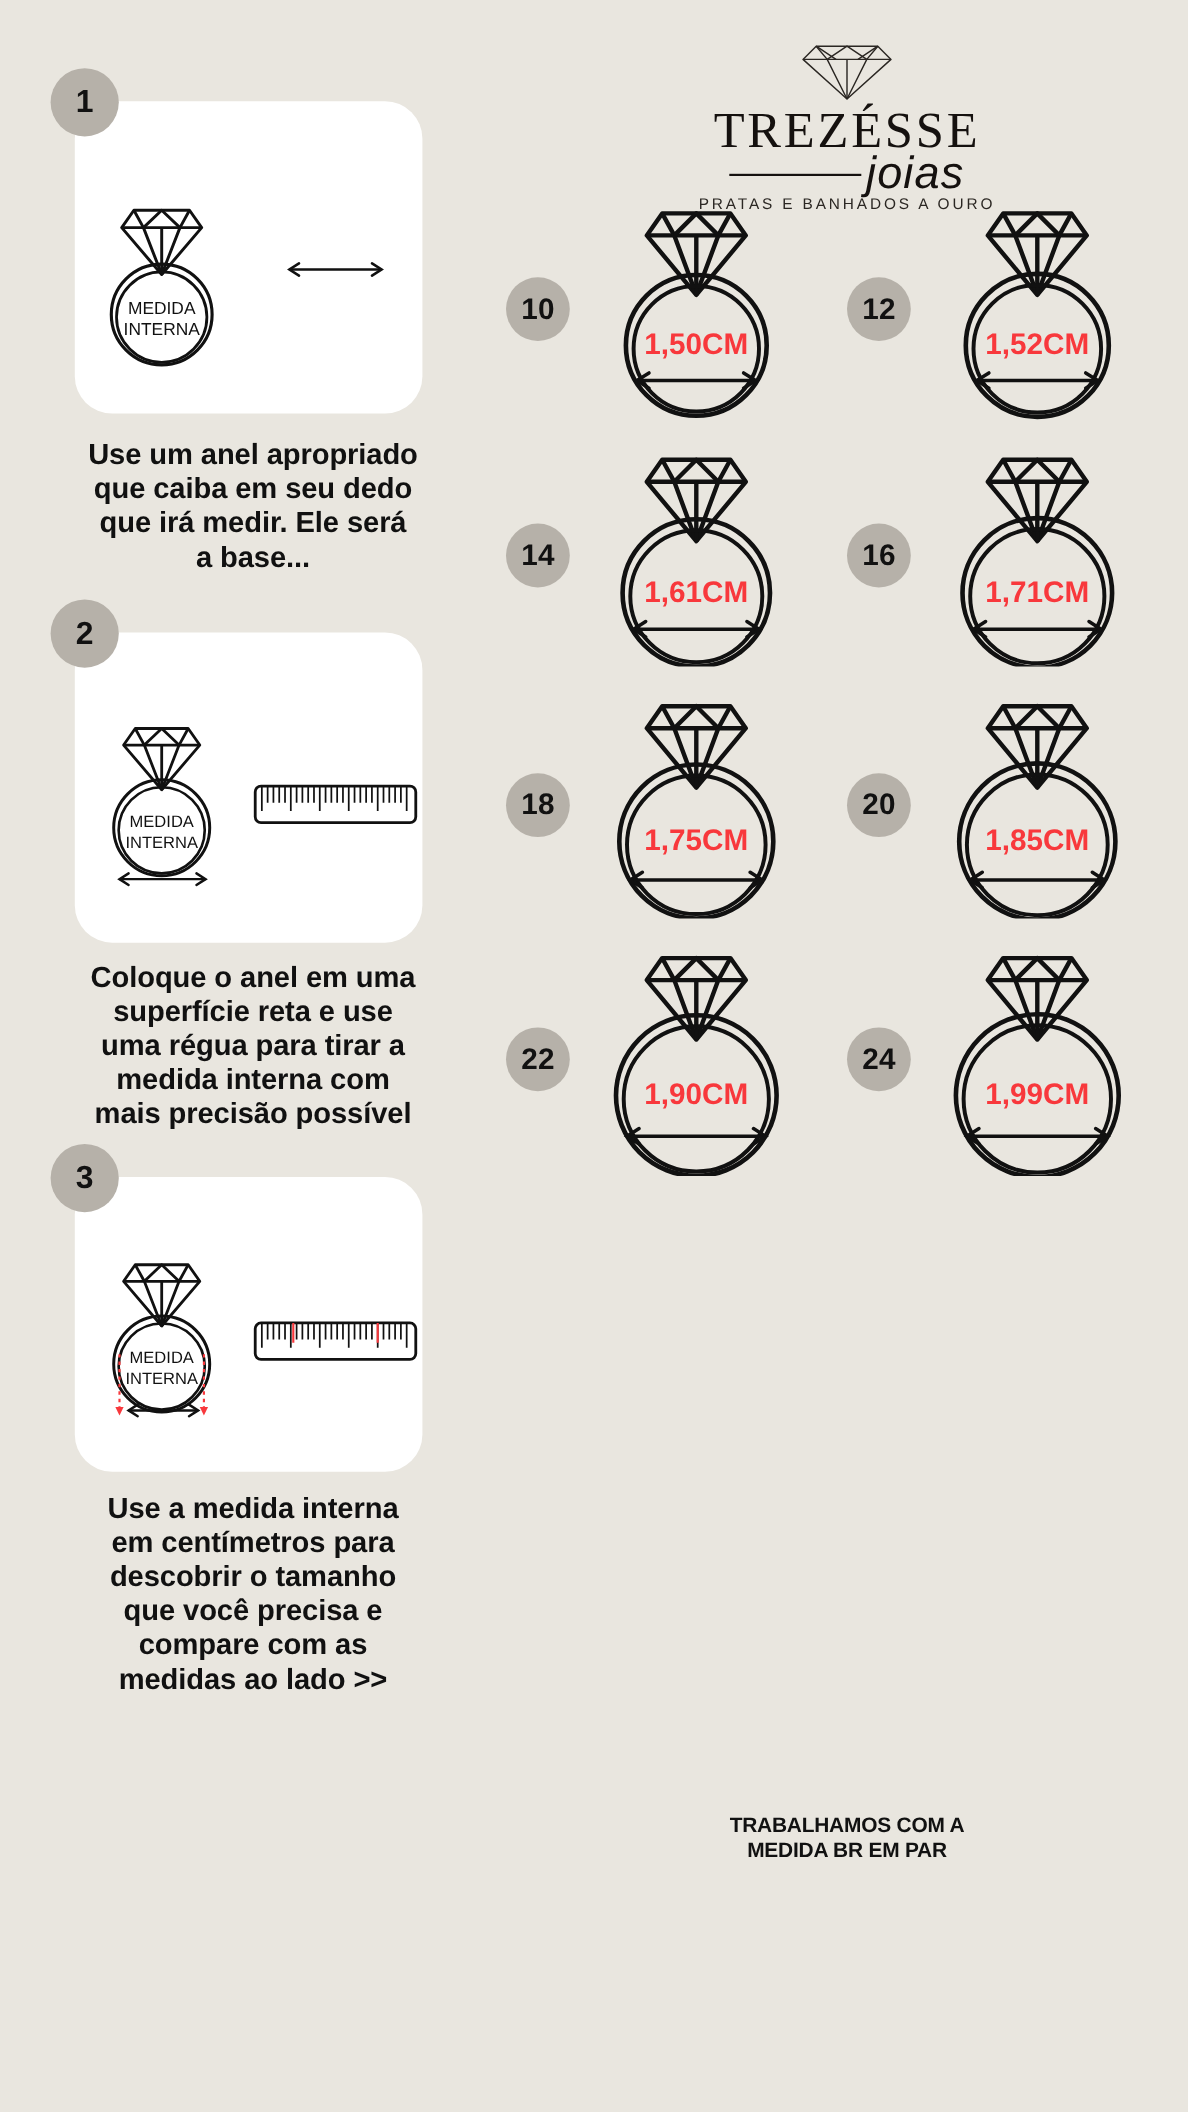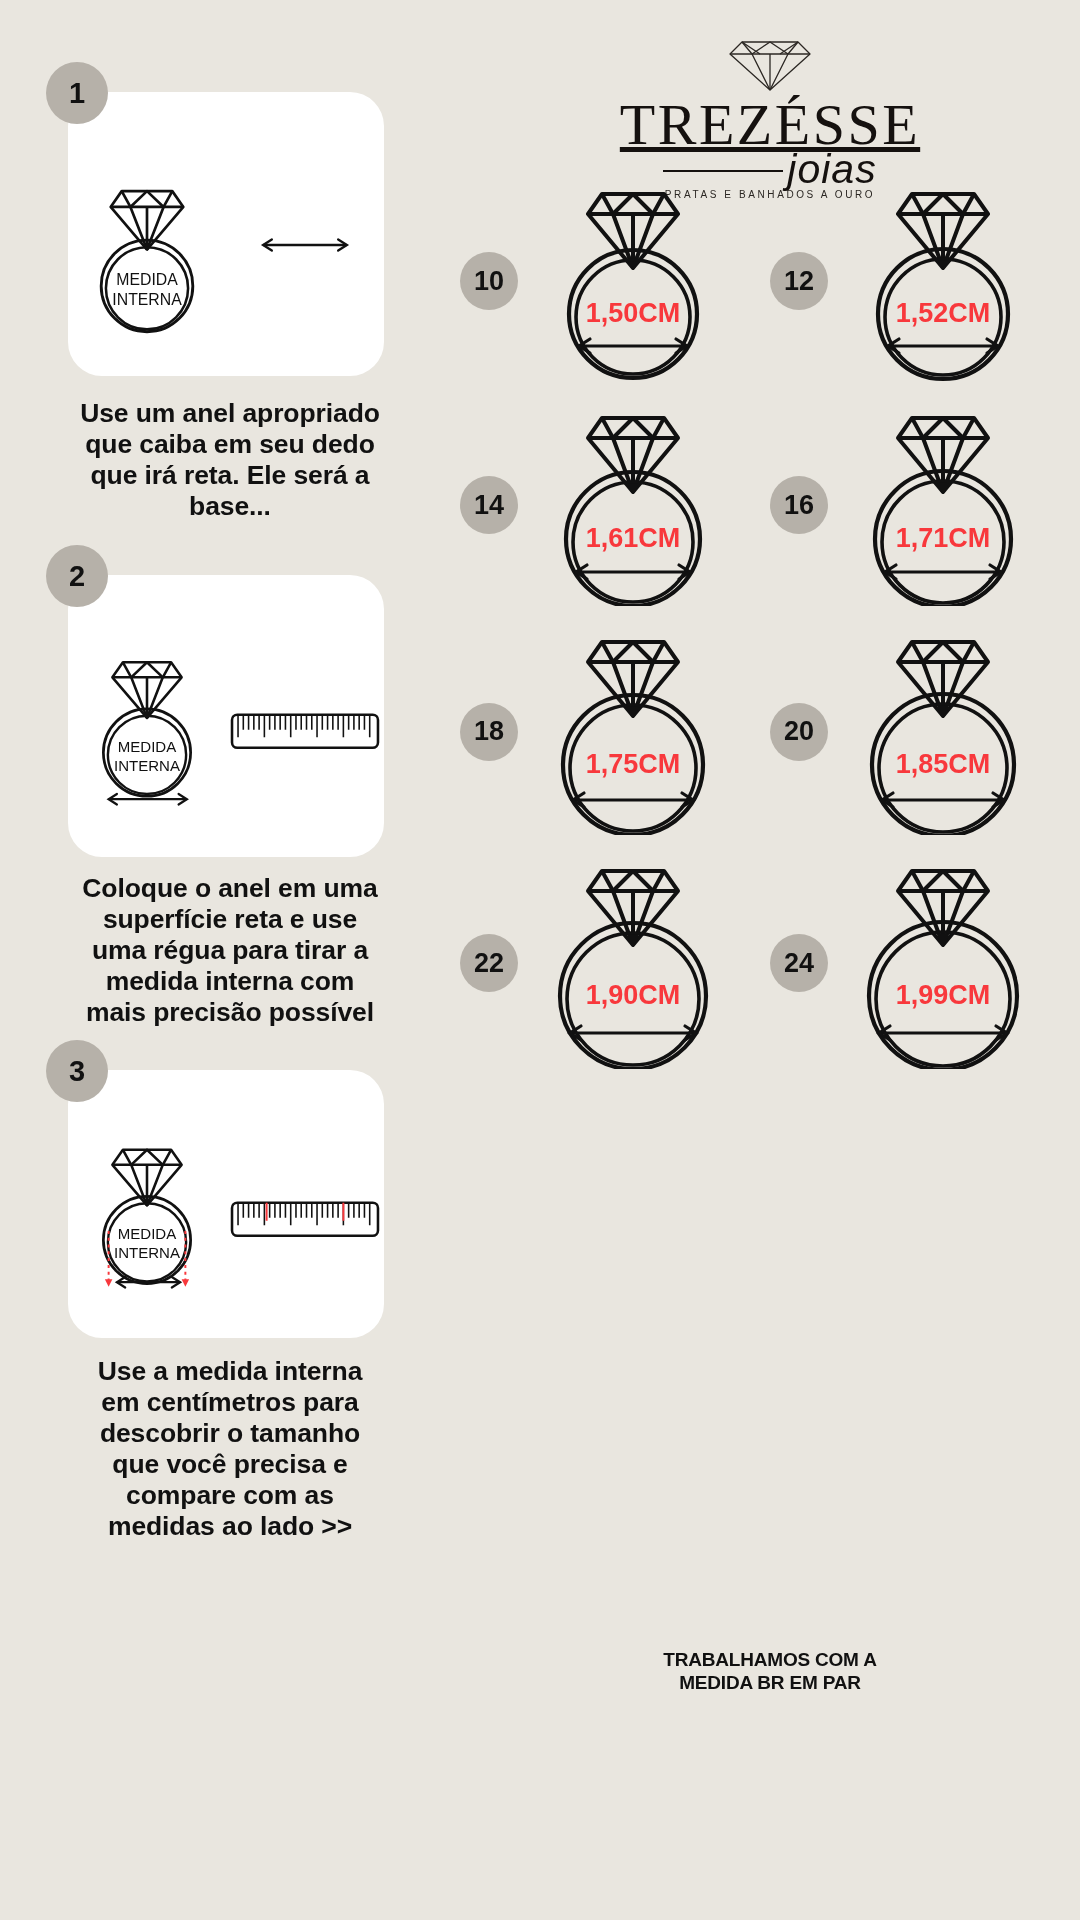--- a/index.html
+++ b/index.html
@@ -52,38 +52,38 @@
   
   .ring-svg{display:block;}
 
   
   .logo-wrap{
     position:absolute;left:0;top:28px;width:620px;
     display:flex;flex-direction:column;align-items:center;
   }
   .logo-word{
     font-family:"Liberation Serif", serif;
-    font-size:58px;letter-spacing:2.5px;color:#15110f;
-    line-height:1;margin-top:2px;text-decoration:underline;
+    font-size:46px;letter-spacing:2.5px;color:#15110f;
+    line-height:1;margin-top:2px;
   }
   .logo-rule-row{
     display:flex;align-items:center;justify-content:center;
     width:250px;margin-top:2px;position:relative;height:30px;
   }
   .logo-rule{
     width:120px;height:1.4px;background:#15110f;margin-right:4px;
   }
   .logo-script{
     font-family:Liberation Sans, sans-serif;
     font-style:italic;font-size:41px;color:#15110f;
     letter-spacing:1px;line-height:1;
     transform:translateY(-2px);
   }
   .logo-sub{
-    font-size:10px;letter-spacing:2.6px;color:#2b2723;
+    font-size:14px;letter-spacing:2.6px;color:#2b2723;
     margin-top:3px;font-weight:normal;
   }
 
   
   .size-grid{
     position:absolute;left:0;top:182px;width:620px;
     display:grid;grid-template-columns:1fr 1fr;
     row-gap:24px;
   }
   .size-cell{
@@ -139,21 +139,21 @@
 
           <svg width="200" height="26" viewBox="0 0 200 26" style="margin-top:-6px;">
             <g stroke="#111" stroke-width="3" fill="none" stroke-linecap="round">
               <line x1="48" y1="13" x2="152" y2="13"></line>
               <polyline points="58,6 47,13 58,20"></polyline>
               <polyline points="142,6 153,13 142,20"></polyline>
             </g>
           </svg>
         </div>
       </div>
-      <div class="step-text">Use um anel apropriado que caiba em seu dedo que irá reta. Ele será a base...</div>
+      <div class="step-text">Use um anel apropriado que caiba em seu dedo que irá medir. Ele será a base...</div>
     </div>
 
     <div class="step-block" style="position:absolute;left:0;top:575px;">
       <div class="card" style="height:282px;">
         <div class="badge">
           <span>2</span>
         </div>
         <div class="card-inner" style="padding:40px 0 18px 0;">
           <svg class="ring-svg" width="210" height="236" viewBox="0 0 210 236">
 

